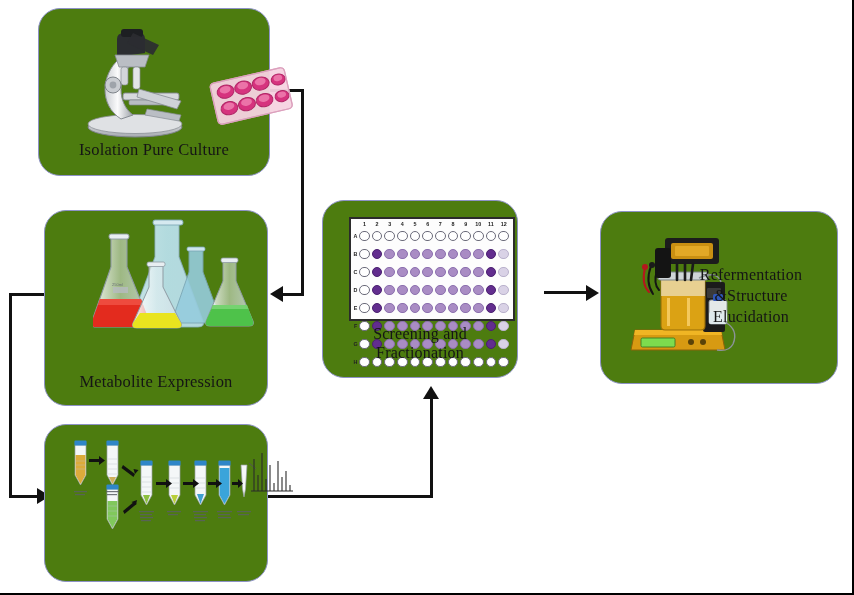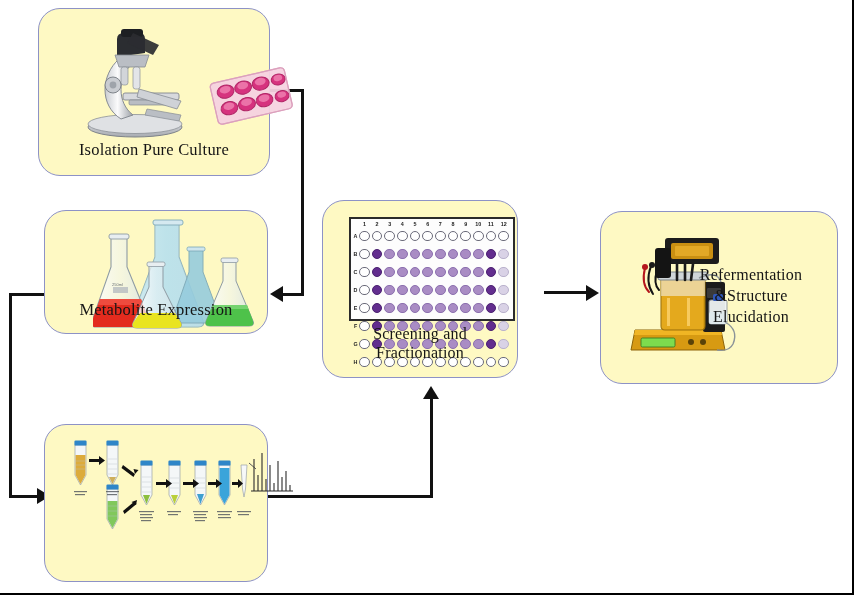--- a/index.html
+++ b/index.html
@@ -7,32 +7,32 @@
 
   #canvas{
     position:relative;width:854px;height:595px;background:#ffffff;
     border-right:2px solid #000;border-bottom:2px solid #000;
     box-sizing:border-box;overflow:hidden;
   }
 
   
   .box{
     position:absolute;box-sizing:border-box;
-    border:1.3px solid #8d92c6;border-radius:22px;background:#fef9c3;
+    border:1.3px solid #8d92c6;border-radius:22px;background:#4d7c0f;
   }
   .box .caption{
     position:absolute;left:0;right:0;text-align:center;
     font-family:"Liberation Serif",serif;color:#151515;
     letter-spacing:.2px;line-height:1.18;
   }
 
   #box-isolation{left:38px;top:8px;width:232px;height:168px;}
   #box-isolation .caption{bottom:16px;font-size:16.5px;}
 
-  #box-expression{left:44px;top:210px;width:224px;height:124px;}
+  #box-expression{left:44px;top:210px;width:224px;height:196px;}
   #box-expression .caption{bottom:14px;font-size:16.5px;}
 
   #box-screening{left:322px;top:200px;width:196px;height:178px;padding-left:28px;}
   #box-screening .caption{bottom:14px;font-size:16px;}
 
   #box-refermentation{left:600px;top:211px;width:238px;height:173px;}
   #box-refermentation .caption{
     left:auto;right:12px;top:53px;width:148px;text-align:center;font-size:16px;line-height:1.3;
   }
 

